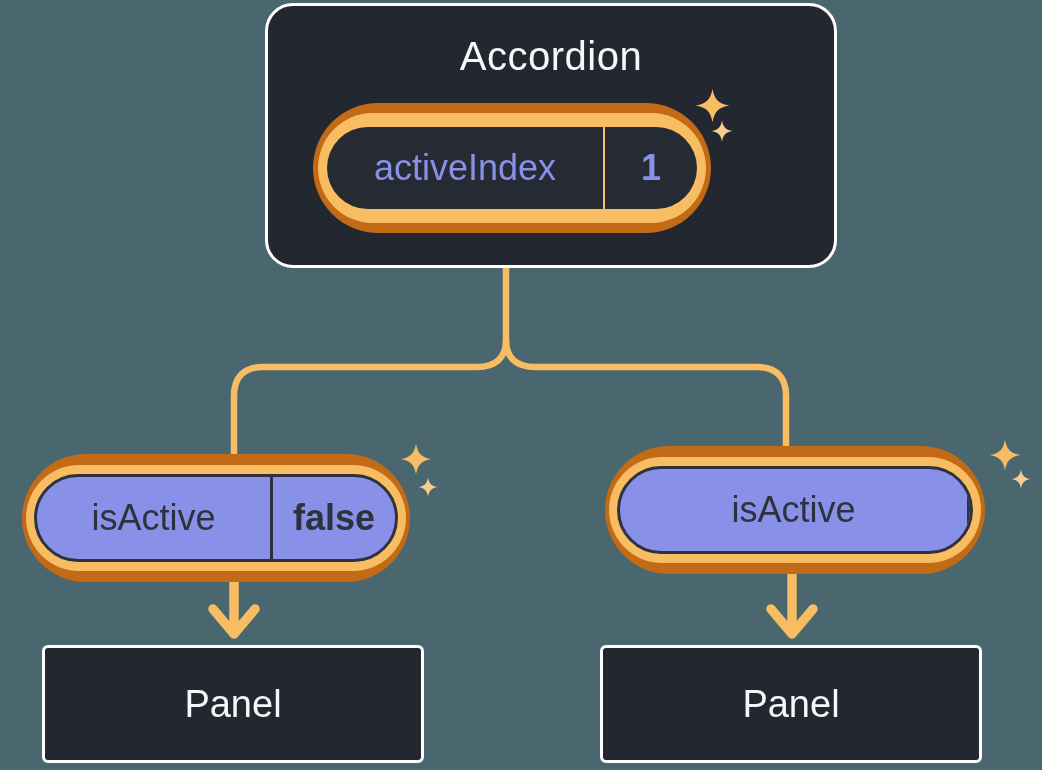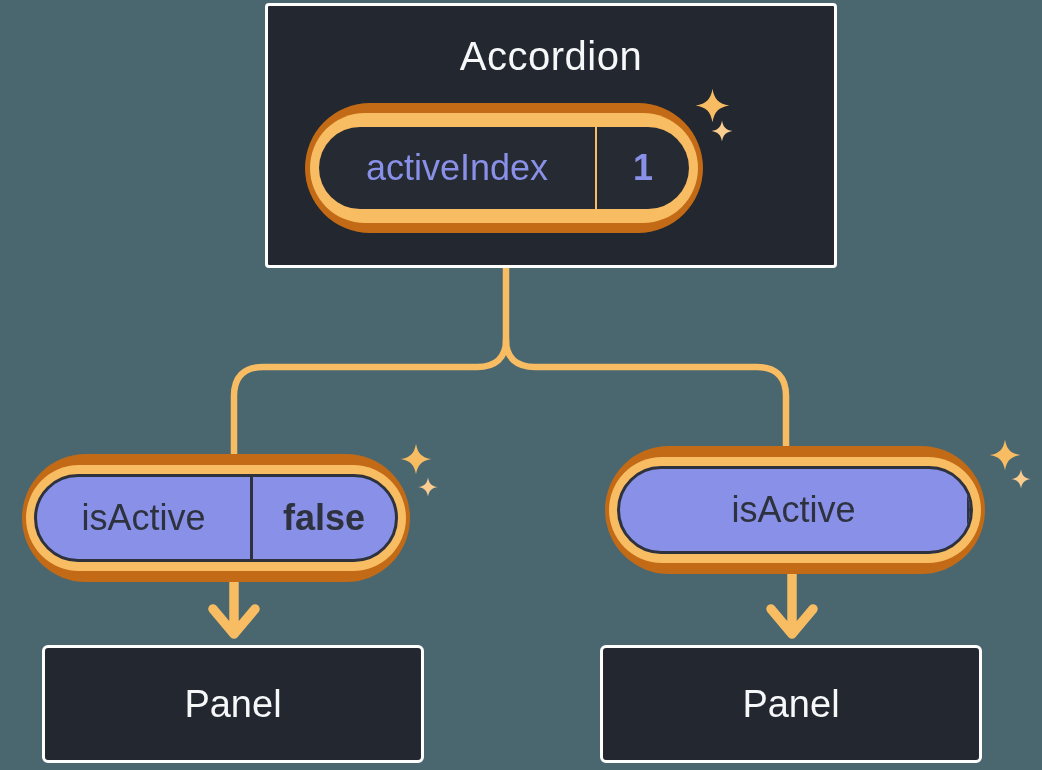--- a/index.html
+++ b/index.html
@@ -34,21 +34,21 @@
   }
   .node-card {
     position: absolute;
     background: var(--node-bg);
     border: 3px solid var(--node-border);
     z-index: 2;
   }
   .accordion-card {
     left: 265px; top: 3px;
     width: 572px; height: 265px;
-    border-radius: 4px;
+    border-radius: 28px;
   }
   .card-title {
     position: absolute;
     left: 0; right: 0; top: 28px;
     text-align: center;
     font-size: 40px;
     font-weight: 500;
     color: var(--light-text);
     letter-spacing: 0.5px;
   }
@@ -65,21 +65,21 @@
     border-radius: 999px;
   }
   .pill-body {
     width: 100%; height: 100%;
     border-radius: 999px;
     display: flex;
     align-items: stretch;
     overflow: hidden;
   }
   .state-pill {
-    left: 37px; top: 97px;
+    left: 45px; top: 97px;
     width: 398px; height: 130px;
     padding: 10px 5px;
   }
   .state-pill .pill-band { padding: 14px 9px; }
   .state-pill .pill-body { background: var(--node-inner-bg); }
   .prop-pill {
     width: 388px; height: 128px;
     padding: 11px 4px;
   }
   .prop-pill .pill-band { padding: 9px 8px; }
@@ -98,21 +98,21 @@
     font-weight: 500;
   }
   .pill-value {
     display: flex;
     align-items: center;
     justify-content: center;
     font-size: 36px;
     font-weight: 700;
   }
   .state-pill .pill-value { width: 92px; }
-  .prop-pill .pill-value { width: 142px; text-align: right; }
+  .prop-pill .pill-value { width: 122px; text-align: right; }
   .pill-divider { align-self: stretch; }
   .divider-orange { width: 2px; background: var(--orange); }
   .divider-dark { width: 3px; background: var(--dark-text); }
   .purple-text { color: var(--purple); }
   .dark-text { color: var(--dark-text); }
   .panel-card {
     width: 382px; height: 118px;
     border-radius: 6px;
     display: flex;
     align-items: center;

